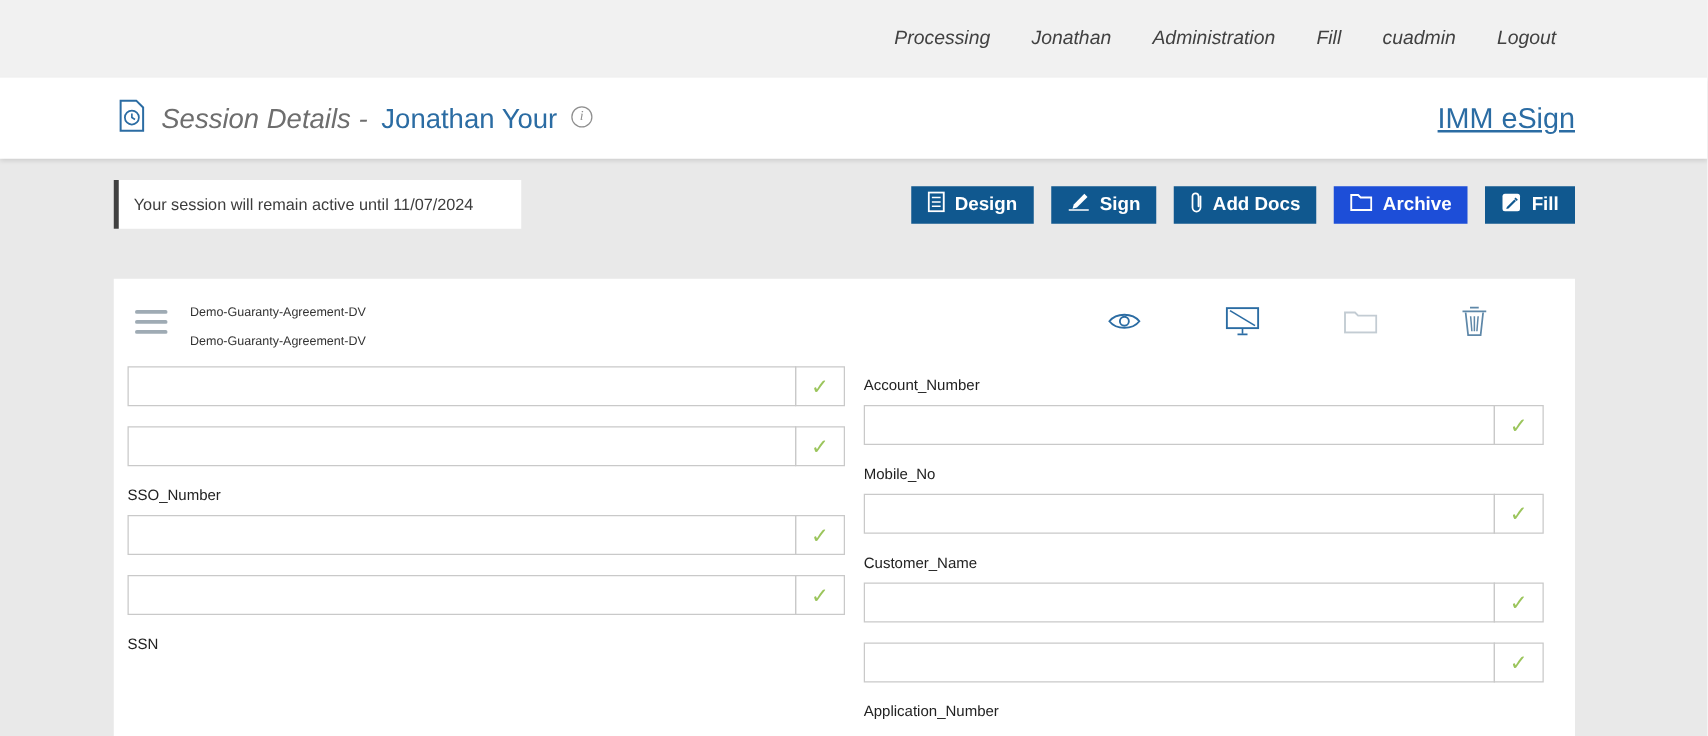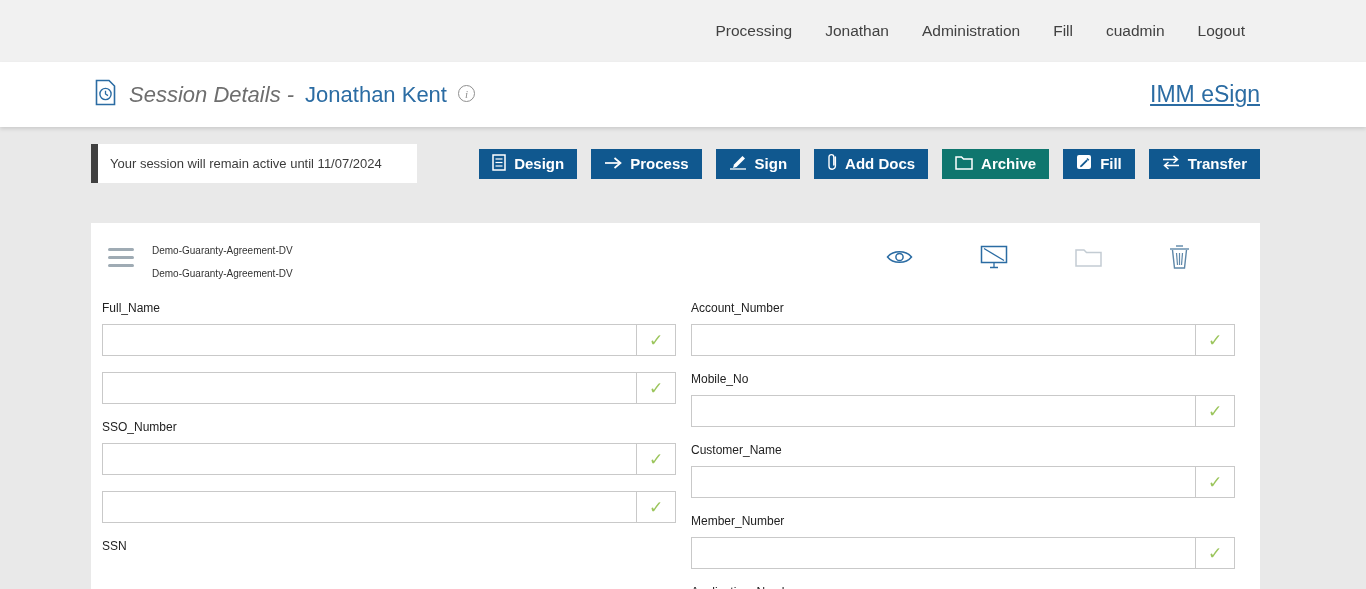--- a/index.html
+++ b/index.html
@@ -1,40 +1,40 @@
 <!DOCTYPE html>
 <html><head>
 <meta charset="utf-8">
 <style>
   * { margin:0; padding:0; box-sizing:border-box; }
   html,body { width:1366px; height:589px; overflow:hidden; }
   body { background:#e9e9e9; font-family:"Liberation Sans", sans-serif; }
 
   .topbar { height:62px; background:#f1f1f1; display:flex; justify-content:flex-end; align-items:center; padding-right:121px; }
-  .topbar nav { display:flex; gap:33px; }
+  .topbar nav { display:flex; gap:33px;font-style:italic; }
   .topbar a { color:#414141; font-size:15.5px; text-decoration:none; cursor:pointer; }
 
   header { height:65px; background:#ffffff; display:flex; align-items:center; justify-content:space-between;
            padding:0 106px 0 93px; box-shadow:0 2px 4px rgba(0,0,0,0.13); position:relative; z-index:2; }
   .header-left { display:flex; align-items:center; gap:11px; }
   .title { font-size:22px; color:#6e6e6e;font-style:italic; }
   .user { font-size:22px; color:#2b6ca3; cursor:pointer; }
   .info-icon { width:17px; height:17px; border:1px solid #8f8f8f; border-radius:50%; color:#8f8f8f;
                font-size:11px; font-style:italic; font-family:"Liberation Serif", serif;
                display:flex; align-items:center; justify-content:center; align-self:flex-start; margin-top:6px; cursor:pointer; }
   .brand { font-size:23px; color:#2b6ca3;text-decoration:underline; }
 
   main { padding:17px 106px 0 91px; }
   .row1 { display:flex; justify-content:space-between; align-items:center; }
-  .notice { background:#fff; border-left:7px solid #404040; padding:12px 16px 12px 12px; font-size:13px; color:#3c3c3c; width:326px; }
+  .notice { background:#fff; border-left:4px solid #404040; padding:12px 16px 12px 12px; font-size:13px; color:#3c3c3c; width:326px; }
 
   .toolbar { display:flex; gap:14px; }
   .btn { display:flex; align-items:center; gap:8px; background:#10588f; color:#fff; font-weight:bold; font-size:15px;
          padding:0 13px; height:30px; border:none; cursor:pointer; font-family:inherit; white-space:nowrap; }
-  .btn.active { background:#0f766e; }
+  .btn.active { background:#1d4ed8; }
   .btn svg { flex:none; }
 
   .card { background:#fff; margin-top:40px; min-height:420px; }
   .card-header { display:flex; align-items:flex-start; padding:16px 0 2px 17px; }
   .drag { display:flex; flex-direction:column; gap:5px; margin-top:9px; cursor:grab; }
   .drag i { display:block; width:26px; height:3px; background:#9fabb4; border-radius:2px; }
   .docnames { margin-left:18px; font-size:10px; color:#333; line-height:23px; }
   .card-icons { margin-left:auto; display:flex; align-items:center; gap:67px; margin-right:70px; margin-top:5px; }
   .card-icons button { background:none; border:none; cursor:pointer; padding:0; line-height:0; }
 
@@ -64,21 +64,21 @@
 <header>
   <div class="header-left">
     <span>
       <svg width="25" height="27" viewBox="0 0 25 27">
         <path d="M3.5 1.5 L16 1.5 L21.5 7 L21.5 25.5 L3.5 25.5 Z" fill="none" stroke="#2b6ca3" stroke-width="1.6"></path>
         <circle cx="12.5" cy="15" r="5.6" fill="none" stroke="#2b6ca3" stroke-width="1.4"></circle>
         <path d="M12.5 11.8 L12.5 15 L15 16.6" fill="none" stroke="#2b6ca3" stroke-width="1.3"></path>
       </svg>
     </span>
     <span class="title">Session Details -</span>
-    <span class="user">Jonathan Kent</span>
+    <span class="user">Jonathan Your</span>
     <span class="info-icon">i</span>
   </div>
   <div class="brand">IMM eSign</div>
 </header>
 
 <main>
   <div class="row1">
     <div class="notice">
       <span>Your session will remain active until 11/07/2024</span>
     </div>
@@ -90,29 +90,20 @@
               <rect x="1" y="1" width="12" height="15" fill="none" stroke="#fff" stroke-width="1.5"></rect>
               <line x1="3.5" y1="5" x2="10.5" y2="5" stroke="#fff" stroke-width="1.2"></line>
               <line x1="3.5" y1="8.5" x2="10.5" y2="8.5" stroke="#fff" stroke-width="1.2"></line>
               <line x1="3.5" y1="12" x2="10.5" y2="12" stroke="#fff" stroke-width="1.2"></line>
             </svg>
         </span>
         <span>Design</span>
       </button>
       <button class="btn">
         <span>
-          <svg width="18" height="12" viewBox="0 0 18 12">
-              <line x1="1" y1="6" x2="15" y2="6" stroke="#fff" stroke-width="1.7"></line>
-              <path d="M10.5 1 L16.5 6 L10.5 11" fill="none" stroke="#fff" stroke-width="1.7"></path>
-            </svg>
-        </span>
-        <span>Process</span>
-      </button>
-      <button class="btn">
-        <span>
           <svg width="18" height="15" viewBox="0 0 18 15">
               <path d="M5 9.5 L13.5 1 L16 3.5 L7.5 12 L4 13 Z" fill="#fff"></path>
               <line x1="1" y1="14" x2="17" y2="14" stroke="#fff" stroke-width="1.3"></line>
             </svg>
         </span>
         <span>Sign</span>
       </button>
       <button class="btn">
         <span>
           <svg width="10" height="18" viewBox="0 0 10 18">
@@ -131,29 +122,20 @@
       </button>
       <button class="btn">
         <span>
           <svg width="16" height="16" viewBox="0 0 16 16">
               <rect x="1" y="1" width="14" height="14" rx="2" fill="#fff"></rect>
               <path d="M4.5 11.5 L10.5 5.5 L11.8 6.8 L5.8 12.8 L4 13.2 Z" fill="#10588f"></path>
               <path d="M11 4.5 L12.8 6.3" stroke="#10588f" stroke-width="1.4"></path>
             </svg>
         </span>
         <span>Fill</span>
-      </button>
-      <button class="btn">
-        <span>
-          <svg width="18" height="15" viewBox="0 0 18 15">
-              <path d="M1 4.5 L14.5 4.5 M11.5 1 L15.5 4.5 L11.5 8" fill="none" stroke="#fff" stroke-width="1.5"></path>
-              <path d="M17 10.5 L3.5 10.5 M6.5 7 L2.5 10.5 L6.5 14" fill="none" stroke="#fff" stroke-width="1.5"></path>
-            </svg>
-        </span>
-        <span>Transfer</span>
       </button>
     </div>
   </div>
 
   <section class="card">
     <div class="card-header">
       <div class="drag">
           <i></i>
           <i></i>
           <i></i>
@@ -191,21 +173,20 @@
               <line x1="10.5" y1="9" x2="10.5" y2="21" stroke="#5e87a8" stroke-width="1.2"></line>
               <line x1="13.5" y1="9" x2="12.5" y2="21" stroke="#5e87a8" stroke-width="1.2"></line>
             </svg>
         </button>
       </div>
     </div>
 
     <div class="fields">
       <div class="col">
         <div class="field">
-          <label>Full_Name</label>
           <div class="input-row">
             <input type="text" value="" style="">
             <span class="check">✓</span>
           </div>
         </div>
         <div class="field">
           <div class="input-row">
             <input type="text" value="" style="">
             <span class="check">✓</span>
           </div>
@@ -245,21 +226,20 @@
           </div>
         </div>
         <div class="field">
           <label>Customer_Name</label>
           <div class="input-row">
             <input type="text" value="" style="">
             <span class="check">✓</span>
           </div>
         </div>
         <div class="field">
-          <label>Member_Number</label>
           <div class="input-row">
             <input type="text" value="" style="">
             <span class="check">✓</span>
           </div>
         </div>
         <div class="field">
           <label>Application_Number</label>
 
         </div>
       </div>

